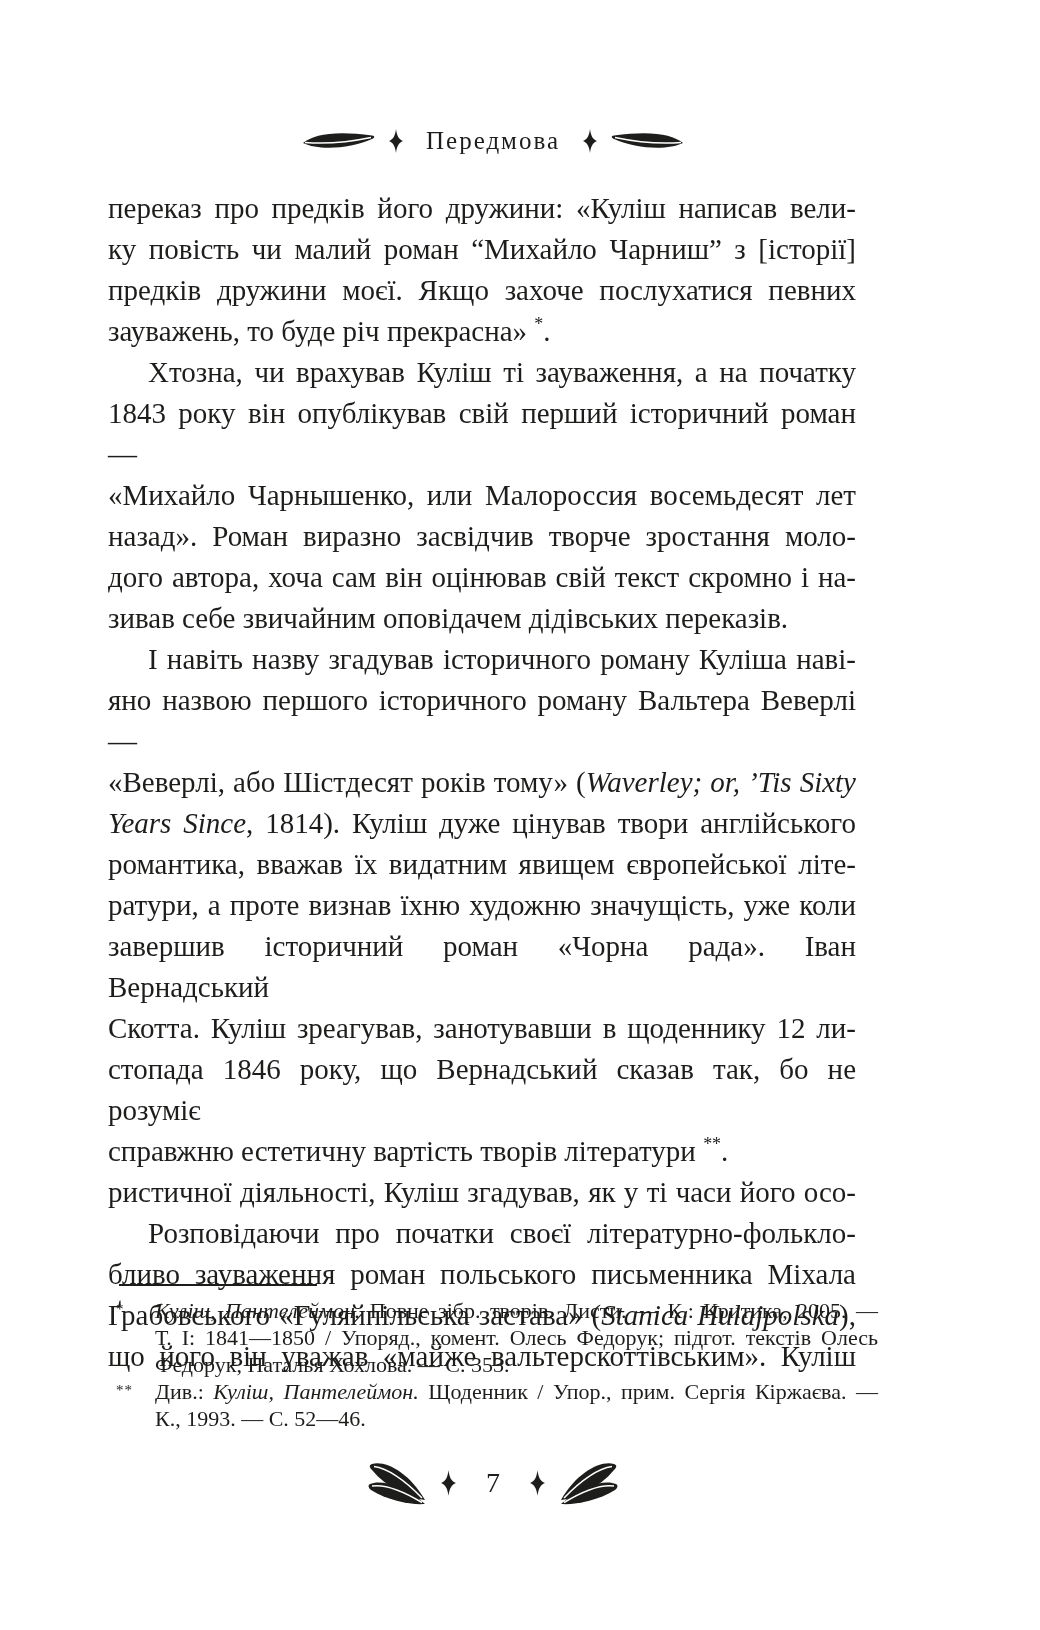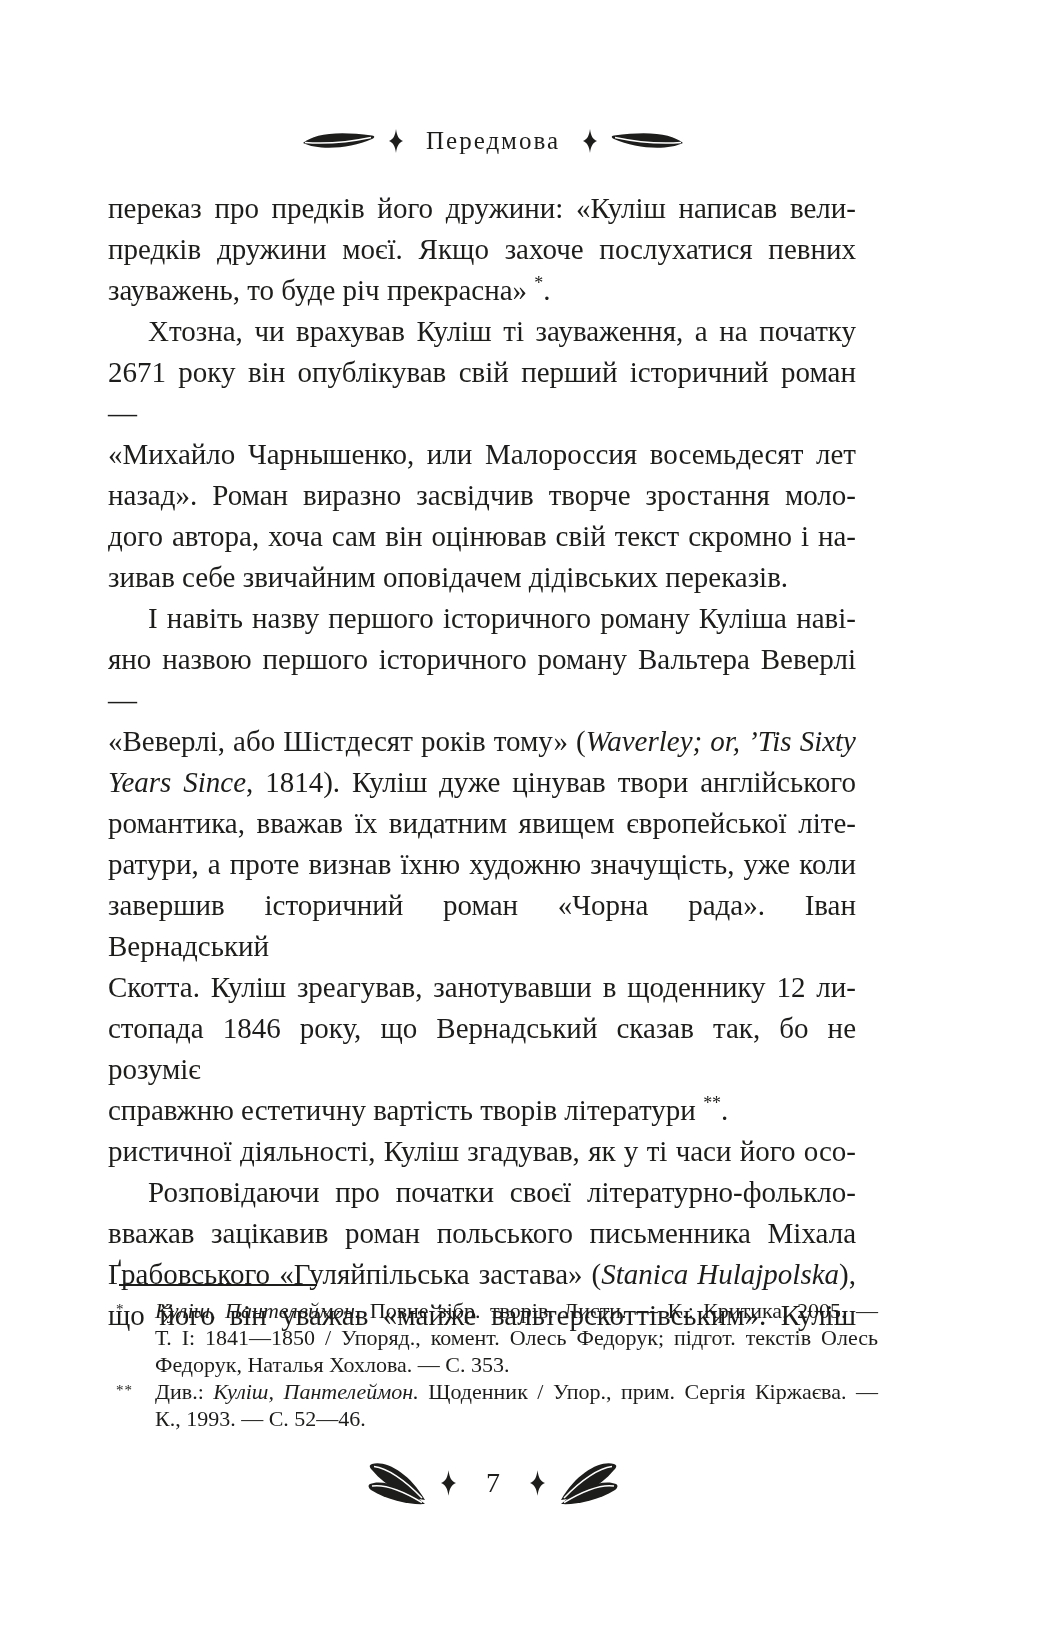--- a/index.html
+++ b/index.html
@@ -71,41 +71,42 @@
       <path d="M7 0 C 7.9 7, 9.6 10, 14 12 C 9.6 14, 7.9 17, 7 24 C 6.1 17, 4.4 14, 0 12 C 4.4 10, 6.1 7, 7 0 Z" fill="#1d1d1b"></path>
     </svg>
     <svg class="orn flip" width="74" height="22" viewBox="0 0 74 22" aria-hidden="true">
       <path d="M1 13 C 12 4, 34 0.5, 70 5.5 C 73 6, 73 7.5, 70 9 C 48 19, 16 20.5, 1 13 Z" fill="#1d1d1b"></path>
       <path d="M3 12.5 C 24 14, 50 11.5, 69 7.5" stroke="#ffffff" stroke-width="1.6" fill="none"></path>
     </svg>
   </div>
 
   <div class="body-text" id="body-text">
       <div class="line">переказ про предків його дружини: «Куліш написав вели-</div>
+      <div class="line">ку повість чи малий роман “Михайло Чарниш” з [історії]</div>
       <div class="line">предків дружини моєї. Якщо захоче послухатися певних</div>
       <div class="line left">зауважень, то буде річ прекрасна» <sup>*</sup>.</div>
       <div class="line indent">Хтозна, чи врахував Куліш ті зауваження, а на початку</div>
-      <div class="line">2671 року він опублікував свій перший історичний роман —</div>
+      <div class="line">1843 року він опублікував свій перший історичний роман —</div>
       <div class="line">«Михайло Чарнышенко, или Малороссия восемьдесят лет</div>
       <div class="line">назад». Роман виразно засвідчив творче зростання моло-</div>
       <div class="line">дого автора, хоча сам він оцінював свій текст скромно і на-</div>
       <div class="line left">зивав себе звичайним оповідачем дідівських переказів.</div>
-      <div class="line indent">І навіть назву першого історичного роману Куліша наві-</div>
+      <div class="line indent">І навіть назву згадував історичного роману Куліша наві-</div>
       <div class="line">яно назвою першого історичного роману Вальтера Веверлі —</div>
       <div class="line">«Веверлі, або Шістдесят років тому» (<em>Waverley; or, ’Tis Sixty</em></div>
       <div class="line"><em>Years Since</em>, 1814). Куліш дуже цінував твори англійського</div>
       <div class="line">романтика, вважав їх видатним явищем європейської літе-</div>
       <div class="line">ратури, а проте визнав їхню художню значущість, уже коли</div>
       <div class="line">завершив історичний роман «Чорна рада». Іван Вернадський</div>
       <div class="line">Скотта. Куліш зреагував, занотувавши в щоденнику 12 ли-</div>
       <div class="line">стопада 1846 року, що Вернадський сказав так, бо не розуміє</div>
       <div class="line left">справжню естетичну вартість творів літератури <sup>**</sup>.</div>
       <div class="line">ристичної діяльності, Куліш згадував, як у ті часи його осо-</div>
       <div class="line indent">Розповідаючи про початки своєї літературно-фолькло-</div>
-      <div class="line">вважав зацікавив роман польського письменника Міхала</div>
+      <div class="line">бливо зауваження роман польського письменника Міхала</div>
       <div class="line">Ґрабовського «Гуляйпільська застава» (<em>Stanica Hulajpolska</em>),</div>
       <div class="line">що його він уважав «майже вальтерскоттівським». Куліш</div>
     </div>
 
   <div class="footnote-rule"></div>
 
   <div class="footnotes" id="footnotes">
       <div class="footnote">
         <span class="fn-marker">*</span>
         <div class="fn-line"><em>Куліш, Пантелеймон.</em> Повне зібр. творів. Листи. — К.: Критика, 2005. —</div>

